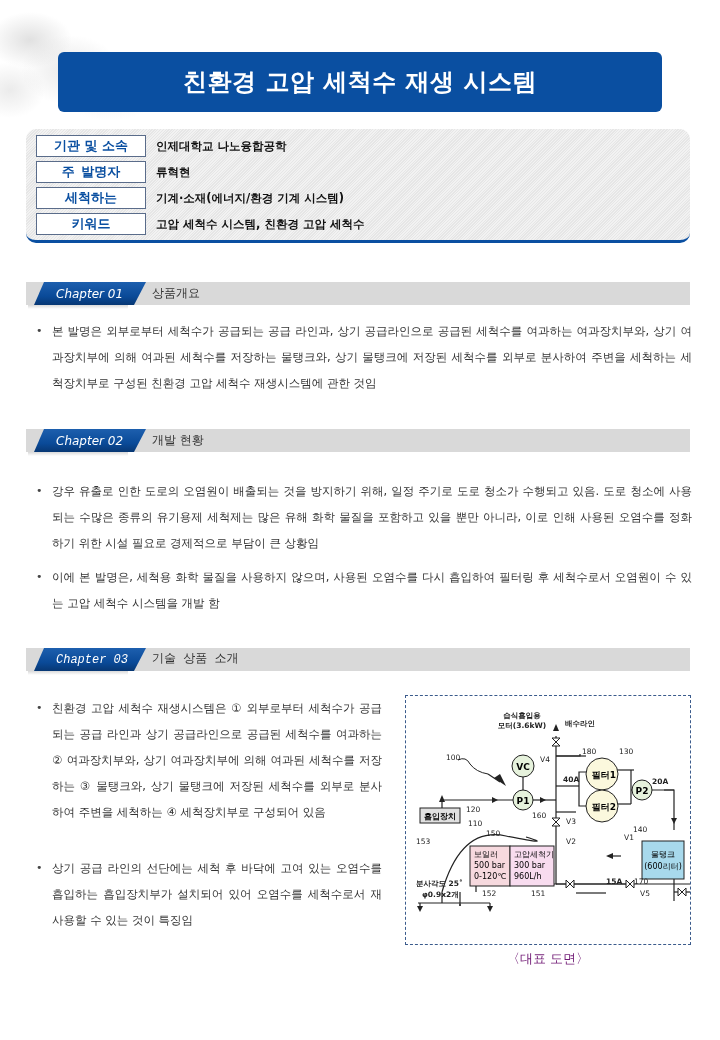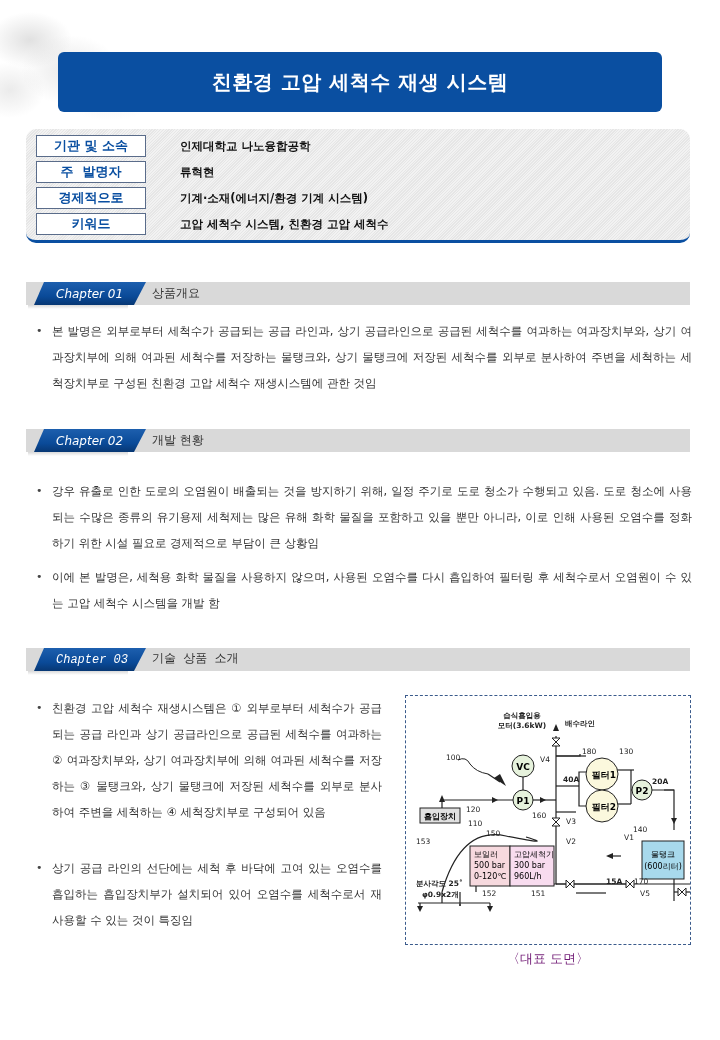--- a/index.html
+++ b/index.html
@@ -13,29 +13,29 @@
       radial-gradient(ellipse 70px 50px at 70px 70px, rgba(210,210,210,0.5), rgba(255,255,255,0) 70%),
       radial-gradient(ellipse 50px 40px at 10px 90px, rgba(215,215,215,0.5), rgba(255,255,255,0) 70%),
       radial-gradient(ellipse 60px 30px at 110px 100px, rgba(225,225,225,0.4), rgba(255,255,255,0) 70%);
   }
 
   .title-bar {
     position: absolute; left: 58px; top: 52px; width: 604px; height: 60px;
     background: #0a4fa1; border-radius: 6px;
     display: flex; align-items: center; justify-content: center;
   }
-  .title-bar span { color: #fff; font-size: 20px; font-weight: bold; letter-spacing: 0.5px; }
+  .title-bar span { color: #fff; font-size: 24px; font-weight: bold; letter-spacing: 0.5px; }
 
   .info-box {
     position: absolute; left: 26px; top: 129px; width: 664px; height: 114px;
     background: repeating-linear-gradient(135deg, #f2f2f2 0 1px, #e6e6e6 1px 2px);
     border-radius: 10px;
     border-bottom: 3px solid #0a4fa1;
   }
-  .info-row { position: absolute; left: 10px; height: 22px; display: flex; align-items: center; gap: 24px; }
+  .info-row { position: absolute; left: 10px; height: 22px; display: flex; align-items: center; }
   .info-label {
     width: 110px; height: 22px; background: #fff; border: 1px solid #5a6c8a;
     color: #0a4fa1; font-weight: bold; font-size: 13px;
     display: flex; align-items: center; justify-content: center;
   }
   .info-value { margin-left: 10px; font-size: 11.5px; color: #111; font-weight: bold; }
 
   .chapter {
     position: absolute; left: 26px; width: 664px; height: 23px;
     background: #d9d9d9;
@@ -83,25 +83,25 @@
 <div class="title-bar">
   <span>친환경 고압 세척수 재생 시스템</span>
 </div>
 
 <div class="info-box">
   <div class="info-row" style="top:6px;">
     <div class="info-label">기관 및 소속</div>
     <div class="info-value">인제대학교 나노융합공학</div>
   </div>
   <div class="info-row" style="top:32px;">
-    <div class="info-label" style="white-space:pre;">주  발명자</div>
+    <div class="info-label" style="white-space:pre;font-family:Liberation Serif, serif;">주  발명자</div>
     <div class="info-value">류혁현</div>
   </div>
   <div class="info-row" style="top:58px;">
-    <div class="info-label">경제적으로</div>
+    <div class="info-label">세척하는</div>
     <div class="info-value">기계·소재(에너지/환경 기계 시스템)</div>
   </div>
   <div class="info-row" style="top:84px;">
     <div class="info-label">키워드</div>
     <div class="info-value">고압 세척수 시스템, 친환경 고압 세척수</div>
   </div>
 </div>
 
 <div class="chapter" style="top:282px;">
   <div class="tag">Chapter 01</div>

